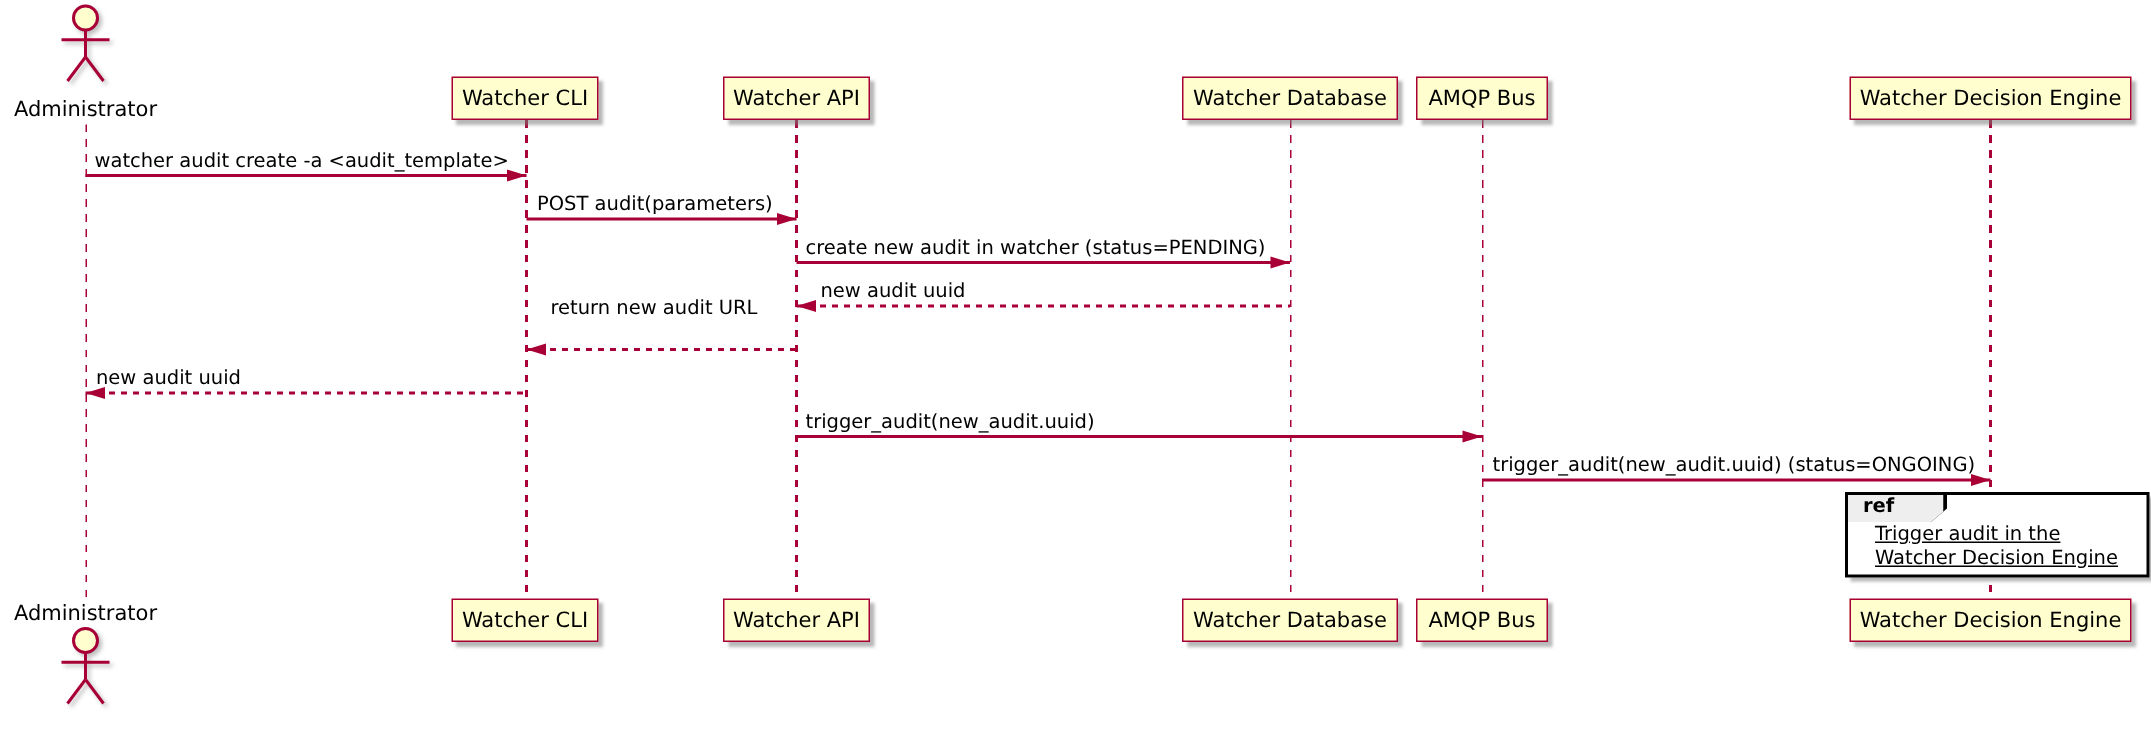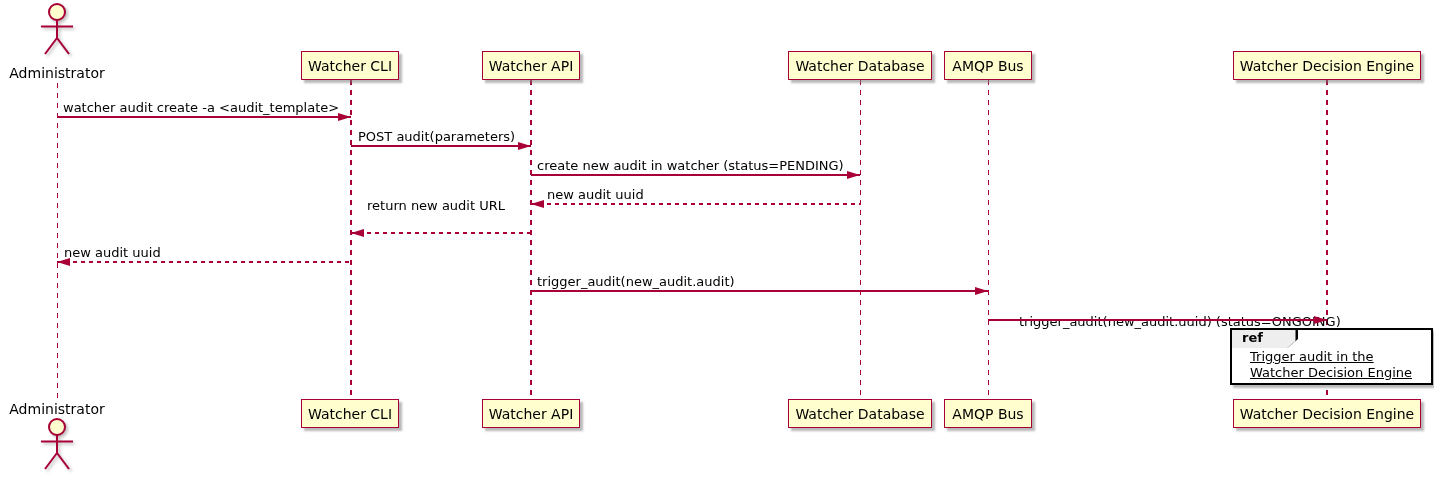--- a/index.html
+++ b/index.html
@@ -136,25 +136,25 @@
   <div class="ah-l" style="left:531px;top:199.5px;"></div>
 
   <div class="mlabel" style="left:367px;top:198px;">return new audit URL</div>
   <div class="mline-dotted" style="left:351px;top:232.25px;width:180px;"></div>
   <div class="ah-l" style="left:351px;top:228.5px;"></div>
 
   <div class="mlabel" style="left:64px;top:245px;">new audit uuid</div>
   <div class="mline-dotted" style="left:57px;top:261.25px;width:294px;"></div>
   <div class="ah-l" style="left:57px;top:257.5px;"></div>
 
-  <div class="mlabel" style="left:537px;top:274px;">trigger_audit(new_audit.audit)</div>
+  <div class="mlabel" style="left:537px;top:274px;">trigger_audit(new_audit.uuid)</div>
   <div class="mline-solid" style="left:531px;top:290.25px;width:457px;"></div>
   <div class="ah-r" style="left:975px;top:286.5px;"></div>
 
-  <div class="mlabel" style="left:995px;top:314px;margin-left:24px;">trigger_audit(new_audit.uuid) (status=ONGOING)</div>
+  <div class="mlabel" style="left:995px;top:303px;">trigger_audit(new_audit.uuid) (status=ONGOING)</div>
   <div class="mline-solid" style="left:988px;top:319.25px;width:339px;"></div>
   <div class="ah-r" style="left:1314px;top:315.5px;"></div>
 
   <div class="ref">
     <div class="ref-tab">
       <div class="ref-tab-inner">ref</div>
     </div>
     <div class="ref-text">
       <div>Trigger audit in the</div>
       <div>Watcher Decision Engine</div>

